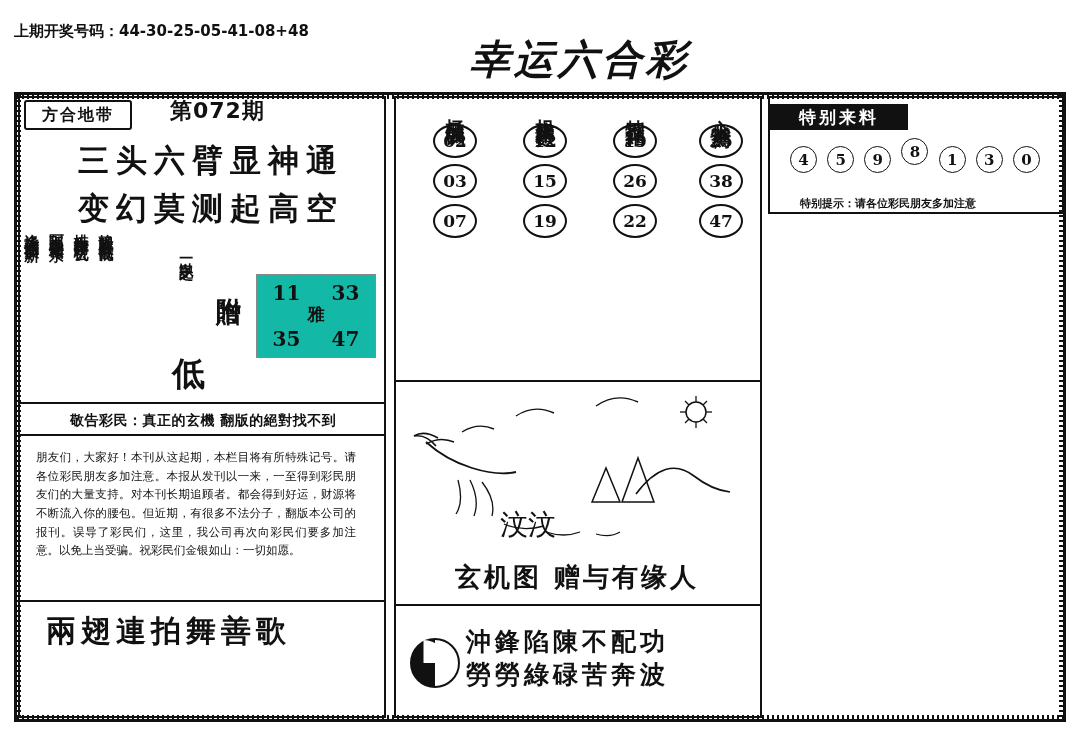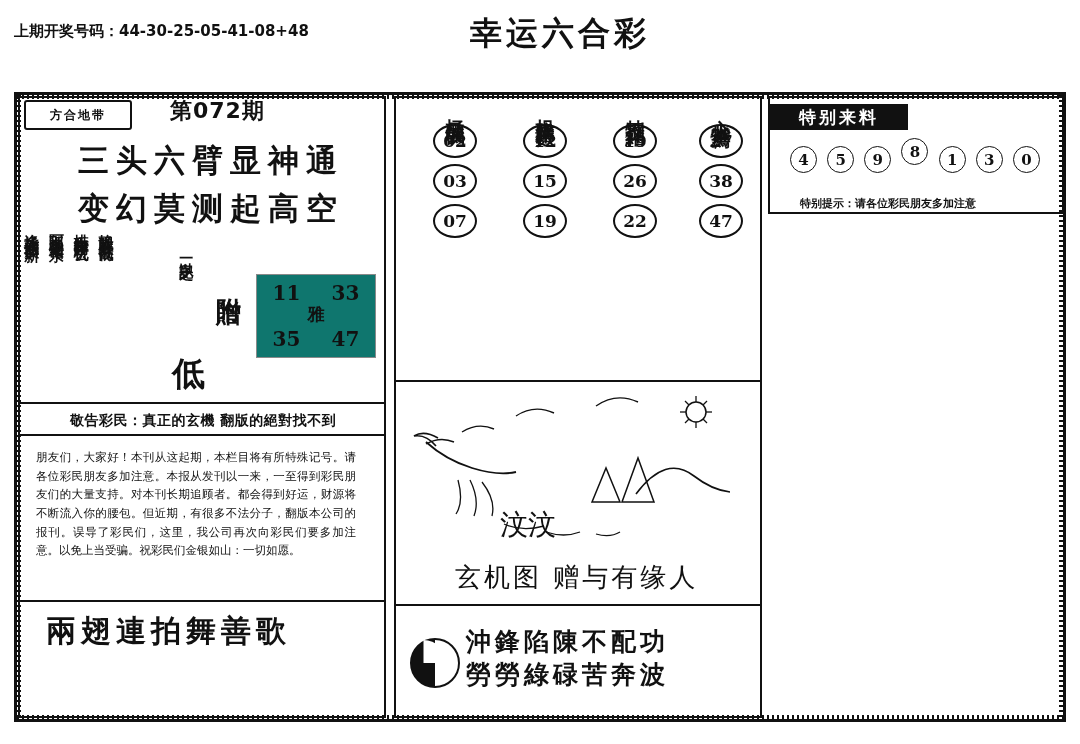--- a/index.html
+++ b/index.html
@@ -2,51 +2,51 @@
 <html><head>
 <meta charset="utf-8">
 <style>
   html,body{margin:0;padding:0;}
   body{width:1080px;height:744px;background:#fff;font-family:"DejaVu Sans","Liberation Sans",sans-serif;color:#111;overflow:hidden;position:relative;}
   .page{position:relative;width:1080px;height:744px;}
 
   
   .prev-draw{position:absolute;left:14px;top:22px;font-size:15px;font-weight:bold;letter-spacing:0px;white-space:nowrap;}
   .issue{position:absolute;left:170px;top:48px;font-size:22px;font-weight:bold;letter-spacing:1px;margin-top:48px;}
-  .main-title{position:absolute;left:470px;top:12px;font-size:32px;font-weight:bold;letter-spacing:4px;font-family:"DejaVu Serif","Liberation Serif",serif;}
+  .main-title{position:absolute;left:470px;top:32px;font-size:40px;font-weight:bold;letter-spacing:4px;font-family:"DejaVu Serif","Liberation Serif",serif;font-style:italic;}
 
   
   .frame{position:absolute;left:14px;top:92px;width:1052px;height:630px;
     border:3px solid #111;
     background:
       repeating-linear-gradient(90deg,#111 0 2px,transparent 2px 5px) top/100% 4px no-repeat,
       repeating-linear-gradient(90deg,#111 0 2px,transparent 2px 5px) bottom/100% 4px no-repeat,
       repeating-linear-gradient(180deg,#111 0 2px,transparent 2px 5px) left/4px 100% no-repeat,
       repeating-linear-gradient(180deg,#111 0 2px,transparent 2px 5px) right/4px 100% no-repeat;
     box-sizing:border-box;}
 
   
   .left-col{position:absolute;left:18px;top:96px;width:368px;height:622px;border:2px solid #111;box-sizing:border-box;}
   .logo-badge{position:absolute;left:24px;top:100px;width:104px;height:26px;border:2px solid #111;border-radius:3px;
-    display:flex;align-items:center;justify-content:center;font-size:12px;font-weight:bold;letter-spacing:2px;background:#fff;}
+    display:flex;align-items:center;justify-content:center;font-size:16px;font-weight:bold;letter-spacing:2px;background:#fff;}
   .slogan{position:absolute;left:70px;top:140px;width:300px;font-family:"DejaVu Serif","Liberation Serif",serif;}
   .slogan .l1,.slogan .l2{font-size:31px;font-weight:bold;letter-spacing:7px;white-space:nowrap;margin-left:8px;}
   .slogan .l1{margin-bottom:6px;}
 
   .vtexts{position:absolute;left:22px;top:222px;height:160px;display:flex;flex-direction:row-reverse;gap:6px;}
   .vtext{writing-mode:vertical-rl;text-orientation:upright;font-family:"DejaVu Serif","Liberation Serif",serif;
     font-size:15px;font-weight:bold;line-height:1.25;letter-spacing:2px;}
 
   .vword{position:absolute;left:178px;top:250px;writing-mode:vertical-rl;text-orientation:upright;
     font-size:14px;font-weight:bold;line-height:1.2;letter-spacing:1px;font-family:"DejaVu Serif","Liberation Serif",serif;}
   .bigword{position:absolute;left:172px;top:352px;font-size:33px;font-weight:bold;font-family:"DejaVu Serif","Liberation Serif",serif;}
   .gift{position:absolute;left:212px;top:278px;writing-mode:vertical-rl;text-orientation:upright;font-size:25px;font-weight:bold;
     font-family:"DejaVu Serif","Liberation Serif",serif;letter-spacing:3px;}
 
-  .numbox{position:absolute;left:256px;top:274px;width:118px;height:82px;background:#0f766e;border:1px solid #8a8a8a;}
+  .numbox{position:absolute;left:256px;top:274px;width:118px;height:82px;background:#14b8a6;border:1px solid #8a8a8a;}
   .numbox .row{position:absolute;width:100%;display:flex;justify-content:space-around;font-family:"DejaVu Serif","Liberation Serif",serif;font-size:20px;font-weight:bold;}
   .numbox .r1{top:6px;}
   .numbox .r2{top:52px;}
   .numbox .mid{position:absolute;top:28px;width:100%;text-align:center;font-size:17px;font-weight:bold;font-family:"DejaVu Serif","Liberation Serif",serif;}
 
   .notice-line{position:absolute;left:70px;top:412px;font-size:14px;font-weight:bold;letter-spacing:0.5px;white-space:nowrap;}
   .divider-h{position:absolute;background:#111;height:2px;}
 
   .body-text{position:absolute;left:36px;top:448px;width:320px;font-size:11.5px;line-height:1.62;text-align:justify;
     font-family:"DejaVu Serif","Liberation Serif",serif;}
@@ -58,21 +58,21 @@
   .mid-col{position:absolute;left:394px;top:96px;width:368px;height:622px;border:2px solid #111;box-sizing:border-box;}
   .mid-top{position:absolute;left:394px;top:96px;width:368px;height:286px;border-bottom:2px solid #111;box-sizing:border-box;}
   .col-group{position:absolute;top:104px;width:86px;text-align:center;}
   .col-head{writing-mode:vertical-rl;text-orientation:upright;margin:0 auto;font-size:19px;font-weight:bold;
     font-family:"DejaVu Serif","Liberation Serif",serif;letter-spacing:3px;line-height:1.05;}
   .ball{width:40px;height:30px;border:2px solid #111;border-radius:50%;margin:6px auto 0;display:flex;align-items:center;justify-content:center;
     font-size:17px;font-weight:bold;font-family:"DejaVu Serif","Liberation Serif",serif;background:#fff;}
   .balls{margin-top:8px;}
 
   .pic-area{position:absolute;left:396px;top:384px;width:364px;height:222px;border-bottom:2px solid #111;box-sizing:border-box;}
-  .pic-caption{position:absolute;left:455px;top:560px;font-size:26px;font-weight:normal;letter-spacing:3px;
+  .pic-caption{position:absolute;left:455px;top:560px;font-size:26px;font-weight:bold;letter-spacing:3px;
     font-family:"DejaVu Serif","Liberation Serif",serif;white-space:nowrap;}
 
   .bottom-mid{position:absolute;left:396px;top:608px;width:364px;height:108px;}
   .yin{position:absolute;left:14px;top:30px;width:46px;height:46px;border-radius:50%;border:2px solid #111;
     background:linear-gradient(90deg,#111 50%,#fff 50%);}
   .yin:before{content:"";position:absolute;left:50%;top:0;width:50%;height:50%;background:#fff;border-radius:0 100% 0 0;transform:translateX(-50%);}
   .couplet-mid{position:absolute;left:70px;top:18px;font-family:"DejaVu Serif","Liberation Serif",serif;}
   .couplet-mid div{font-size:25px;font-weight:bold;letter-spacing:4px;white-space:nowrap;line-height:1.3;}
 
   
@@ -166,21 +166,21 @@
     <div class="balls">
       <div class="ball">19</div>
       <div class="ball">26</div>
       <div class="ball">22</div>
     </div>
   </div>
 
   <div class="col-group" style="left:678px;">
     <div class="col-head">心水推薦</div>
     <div class="balls">
-      <div class="ball">27</div>
+      <div class="ball">25</div>
       <div class="ball">38</div>
       <div class="ball">47</div>
     </div>
   </div>
 
   <div class="pic-area">
     <svg width="364" height="180" viewBox="0 0 364 180">
       <path d="M30 60 q14 -8 28 -2" stroke="#111" fill="none" stroke-width="1.4"></path>
       <path d="M66 48 q16 -10 32 -3" stroke="#111" fill="none" stroke-width="1.4"></path>
       <path d="M120 32 q18 -12 38 -3" stroke="#111" fill="none" stroke-width="1.4"></path>

